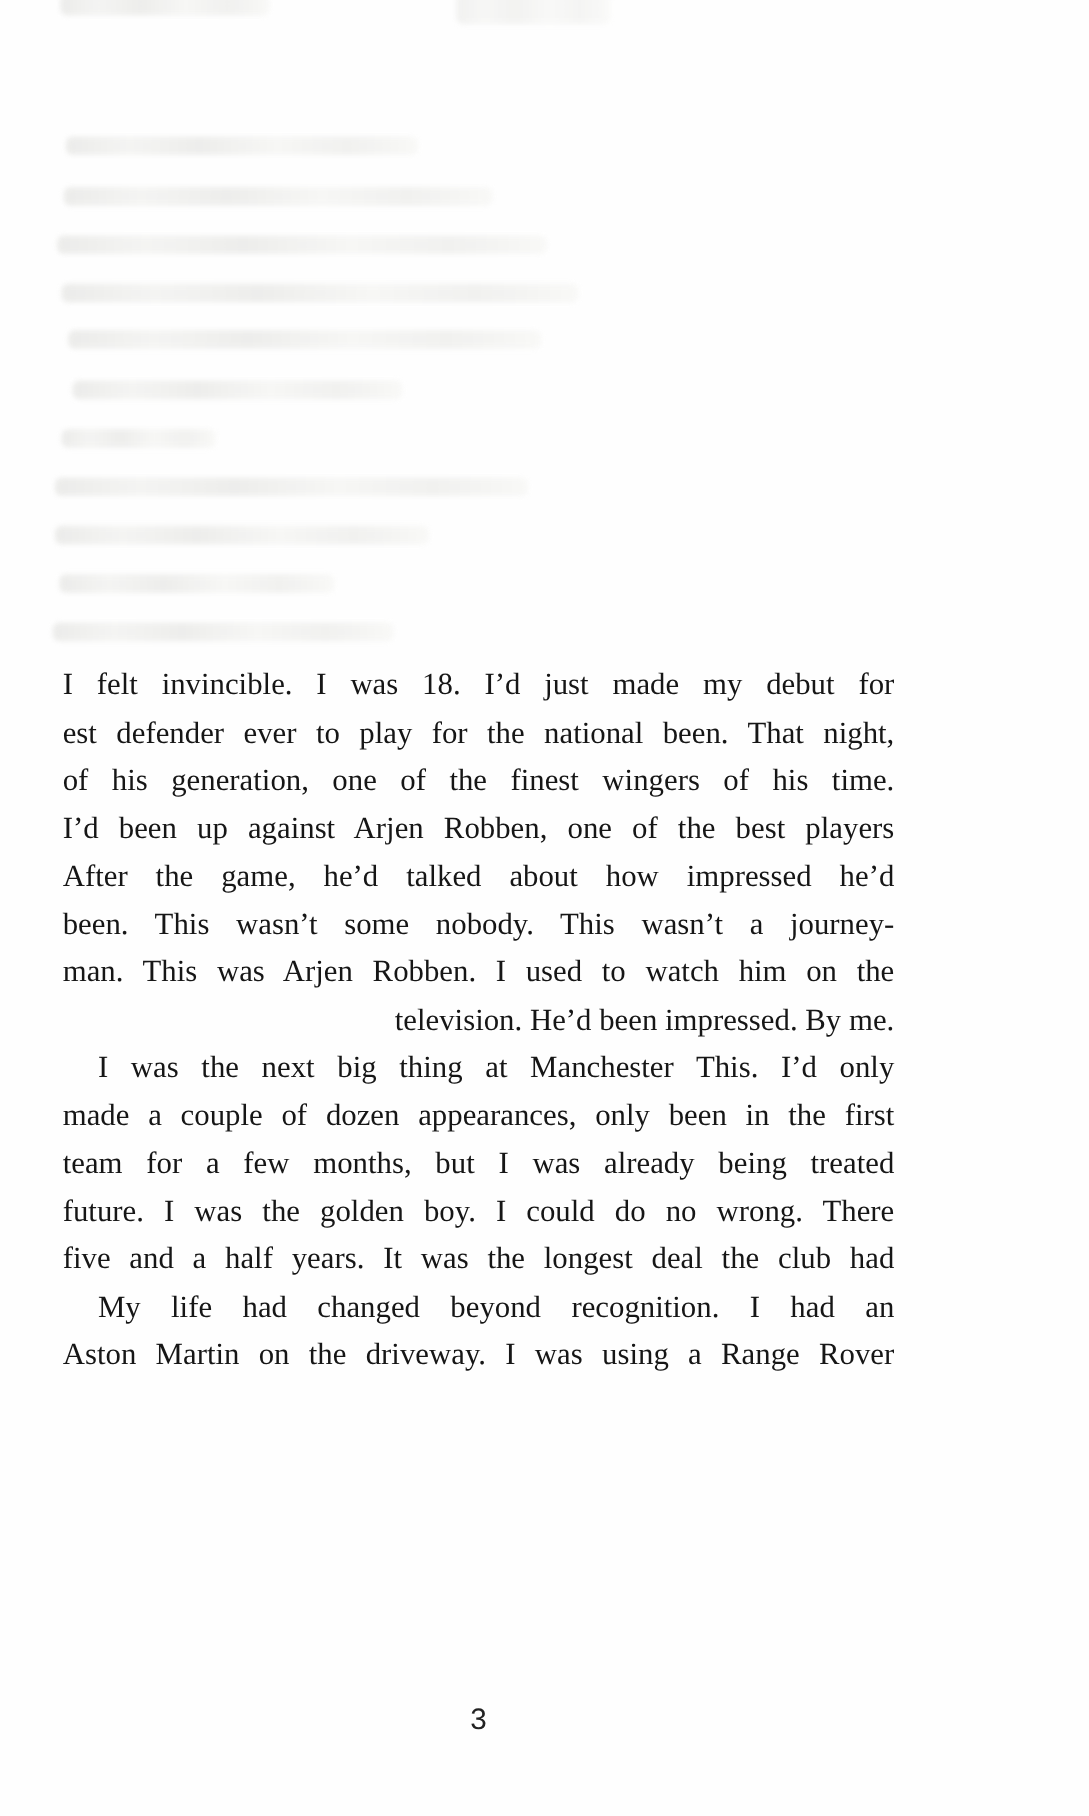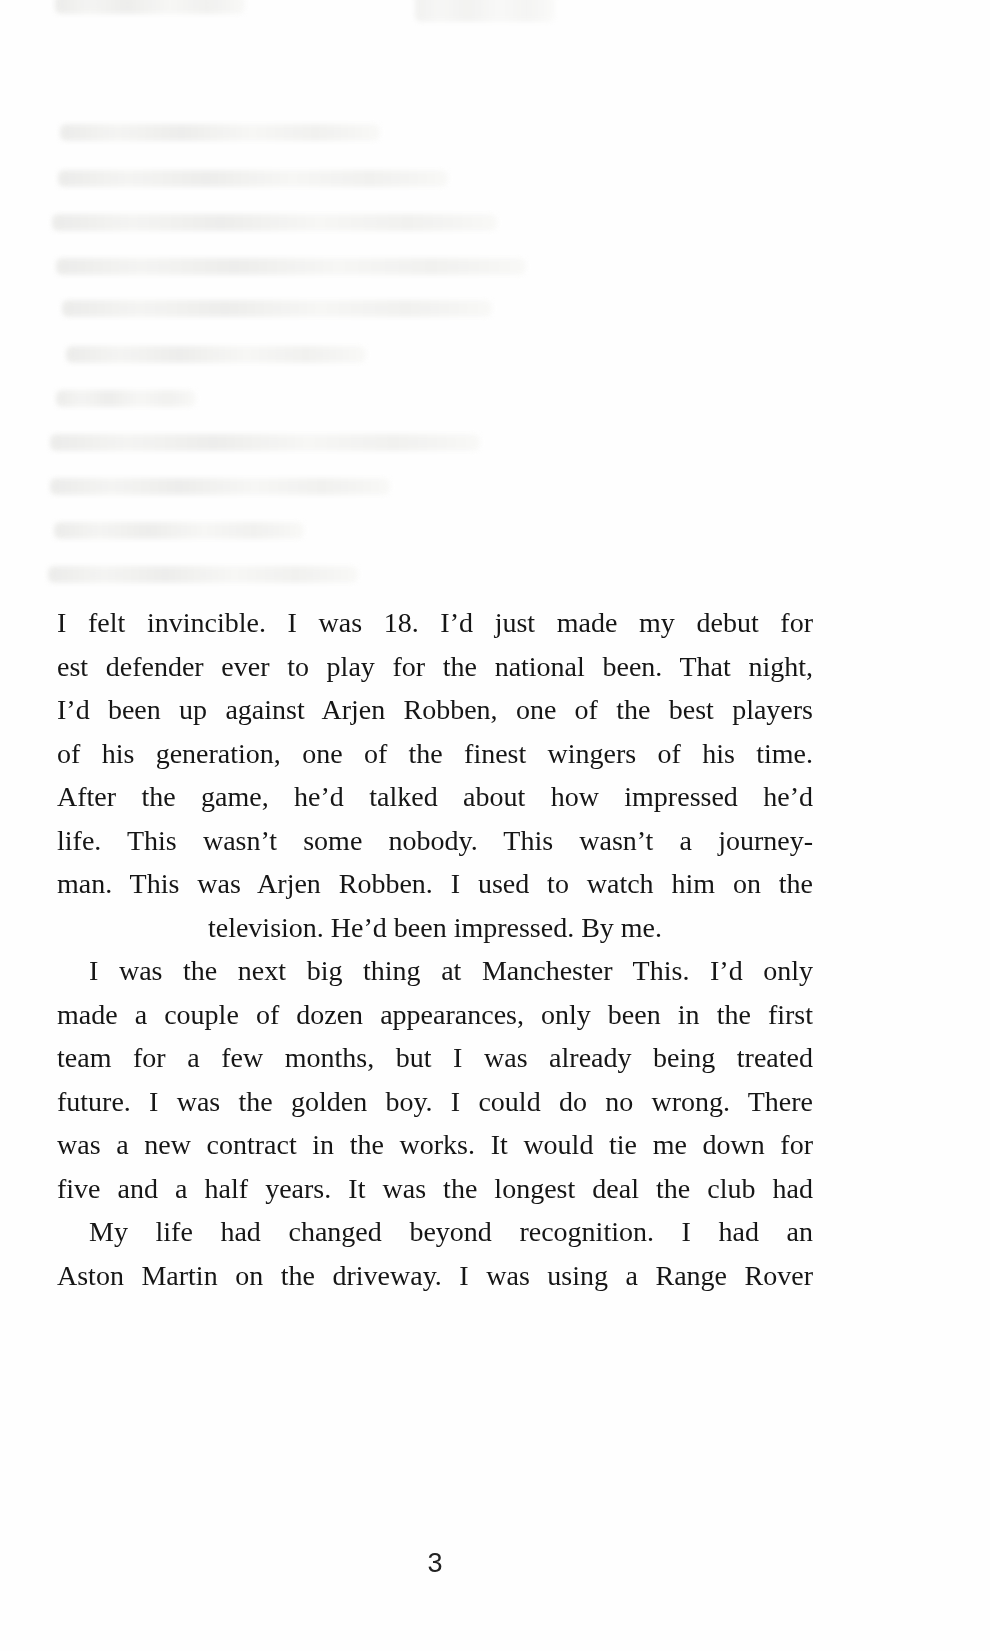--- a/index.html
+++ b/index.html
@@ -28,21 +28,21 @@
     position: absolute;
     left: 57px;
     top: 601px;
     width: 756px;
     color: #161616;
   }
   .line {
     margin: 0;
     font-size: 28px;
     line-height: 43.5px;
-    text-align: center;
+    text-align: right;
   }
   .line.j {
     text-align: justify;
     text-align-last: justify;
   }
   .line.indent { text-indent: 32px; }
   .folio {
     position: absolute;
     left: 57px;
     top: 1548px;
@@ -70,31 +70,30 @@
     <div class="smudge" style="top:390px; left:56px;  width:140px;"></div>
     <div class="smudge" style="top:434px; left:50px;  width:430px;"></div>
     <div class="smudge" style="top:478px; left:50px;  width:340px;"></div>
     <div class="smudge" style="top:522px; left:54px;  width:250px;"></div>
     <div class="smudge" style="top:566px; left:48px;  width:310px;"></div>
   </div>
 
   <main class="text-block">
     <p class="line j">I felt invincible. I was 18. I’d just made my debut for</p>
     <p class="line j">est defender ever to play for the national been. That night,</p>
+    <p class="line j">of his generation, one of the finest wingers of his time.</p>
     <p class="line j">I’d been up against Arjen Robben, one of the best players</p>
-    <p class="line j">of his generation, one of the finest wingers of his time.</p>
     <p class="line j">After the game, he’d talked about how impressed he’d</p>
-    <p class="line j">life. This wasn’t some nobody. This wasn’t a journey-</p>
+    <p class="line j">been. This wasn’t some nobody. This wasn’t a journey-</p>
     <p class="line j">man. This was Arjen Robben. I used to watch him on the</p>
     <p class="line">television. He’d been impressed. By me.</p>
     <p class="line j indent">I was the next big thing at Manchester This. I’d only</p>
     <p class="line j">made a couple of dozen appearances, only been in the first</p>
     <p class="line j">team for a few months, but I was already being treated</p>
     <p class="line j">future. I was the golden boy. I could do no wrong. There</p>
-    <p class="line j">was a new contract in the works. It would tie me down for</p>
     <p class="line j">five and a half years. It was the longest deal the club had</p>
     <p class="line j indent">My life had changed beyond recognition. I had an</p>
     <p class="line j">Aston Martin on the driveway. I was using a Range Rover</p>
   </main>
 
   <div class="folio">3</div>
 
 </div>
 
 </body></html>

